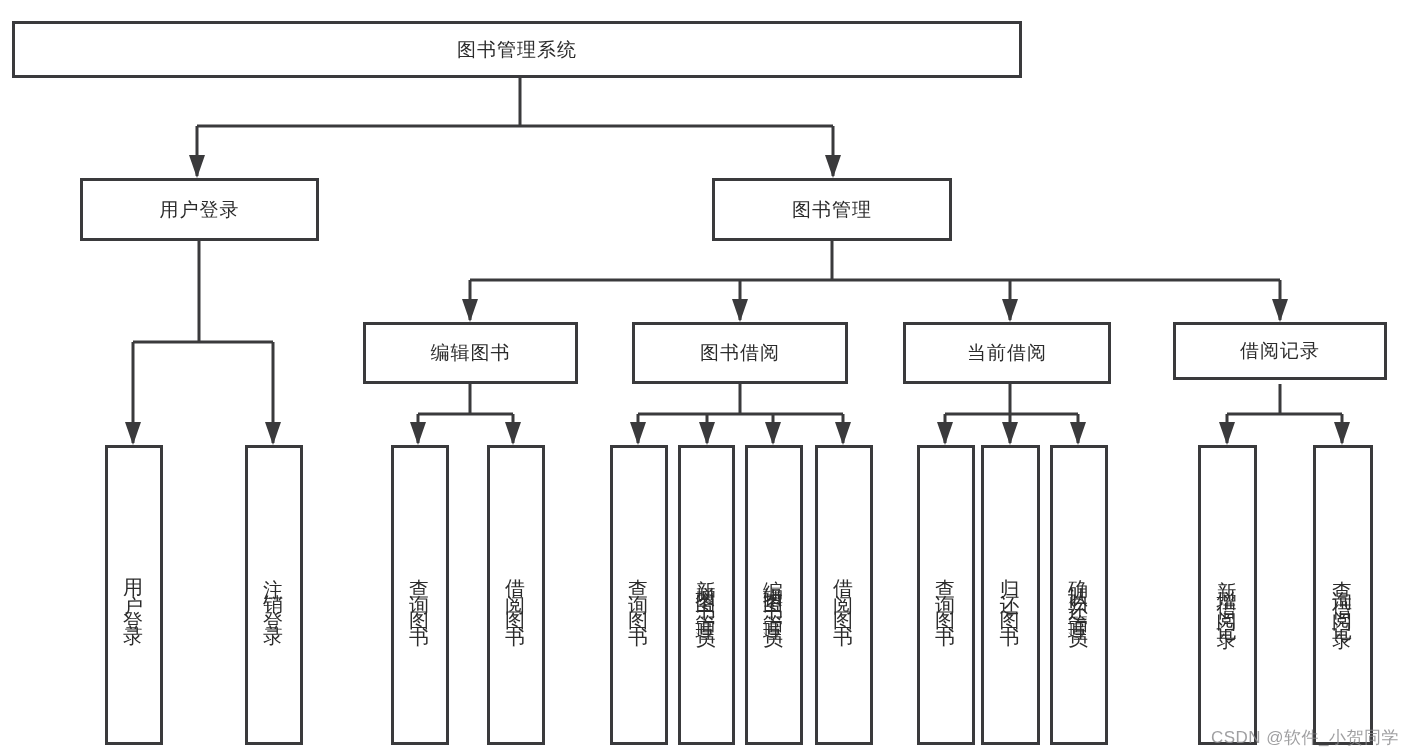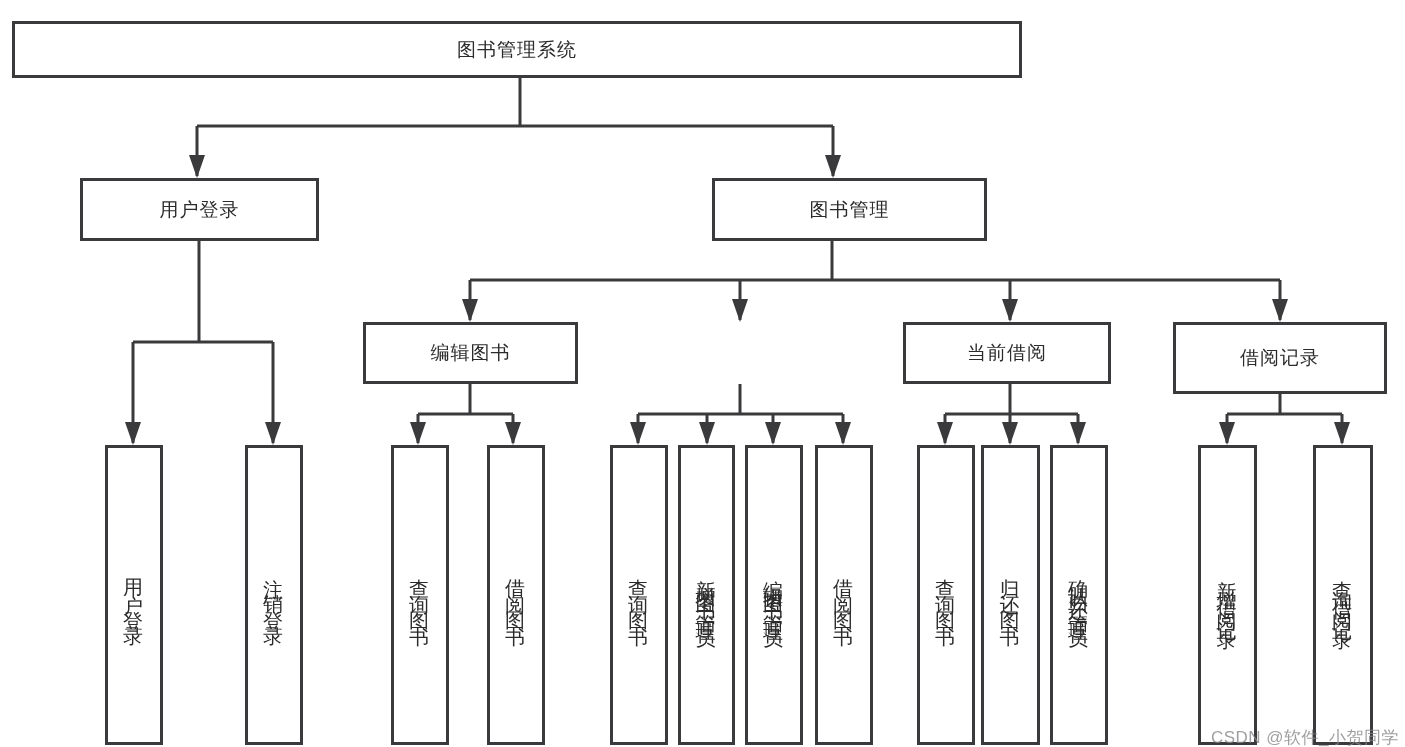--- a/index.html
+++ b/index.html
@@ -85,25 +85,26 @@
       <polygon points="1002,414 1018,414 1010,437"></polygon>
       <polygon points="1070,414 1086,414 1078,437"></polygon>
       <polygon points="1219,414 1235,414 1227,437"></polygon>
       <polygon points="1334,414 1350,414 1342,437"></polygon>
     </g>
   </svg>
 
   <div class="box h root" style="left:12px;top:13px;width:1010px;height:57px">图书管理系统</div>
 
   <div class="box h" style="left:80px;top:170px;width:239px;height:63px">用户登录</div>
-  <div class="box h" style="left:712px;top:170px;width:275px;height:63px">图书管理</div>
+  <div class="box h" style="left:712px;top:170px;width:240px;height:63px">图书管理</div>
 
   <div class="box h" style="left:363px;top:314px;width:215px;height:62px">编辑图书</div>
+  <div class="box h" style="left:632px;top:314px;width:216px;height:62px">图书借阅</div>
   <div class="box h" style="left:903px;top:314px;width:208px;height:62px">当前借阅</div>
-  <div class="box h" style="left:1173px;top:314px;width:214px;height:72px">借阅记录</div>
+  <div class="box h" style="left:1173px;top:314px;width:214px;height:58px">借阅记录</div>
 
   <div class="box v short" style="left:105px;top:437px;width:58px;height:300px">用户登录</div>
   <div class="box v short" style="left:245px;top:437px;width:58px;height:300px">注销登录</div>
 
   <div class="box v short" style="left:391px;top:437px;width:58px;height:300px">查询图书</div>
   <div class="box v short" style="left:487px;top:437px;width:58px;height:300px">借阅图书</div>
 
   <div class="box v short" style="left:610px;top:437px;width:58px;height:300px">查询图书</div>
   <div class="box v long" style="left:678px;top:437px;width:57px;height:300px">新增图书（管理员）</div>
   <div class="box v long" style="left:745px;top:437px;width:58px;height:300px">编辑图书（管理员）</div>

